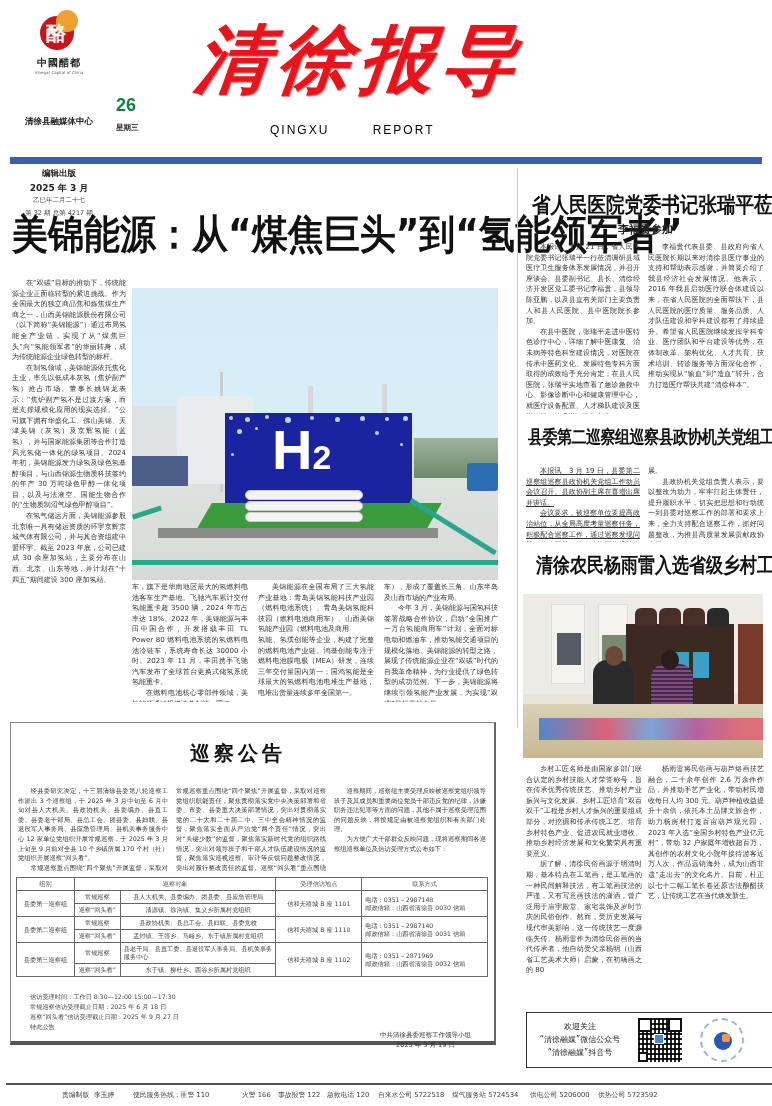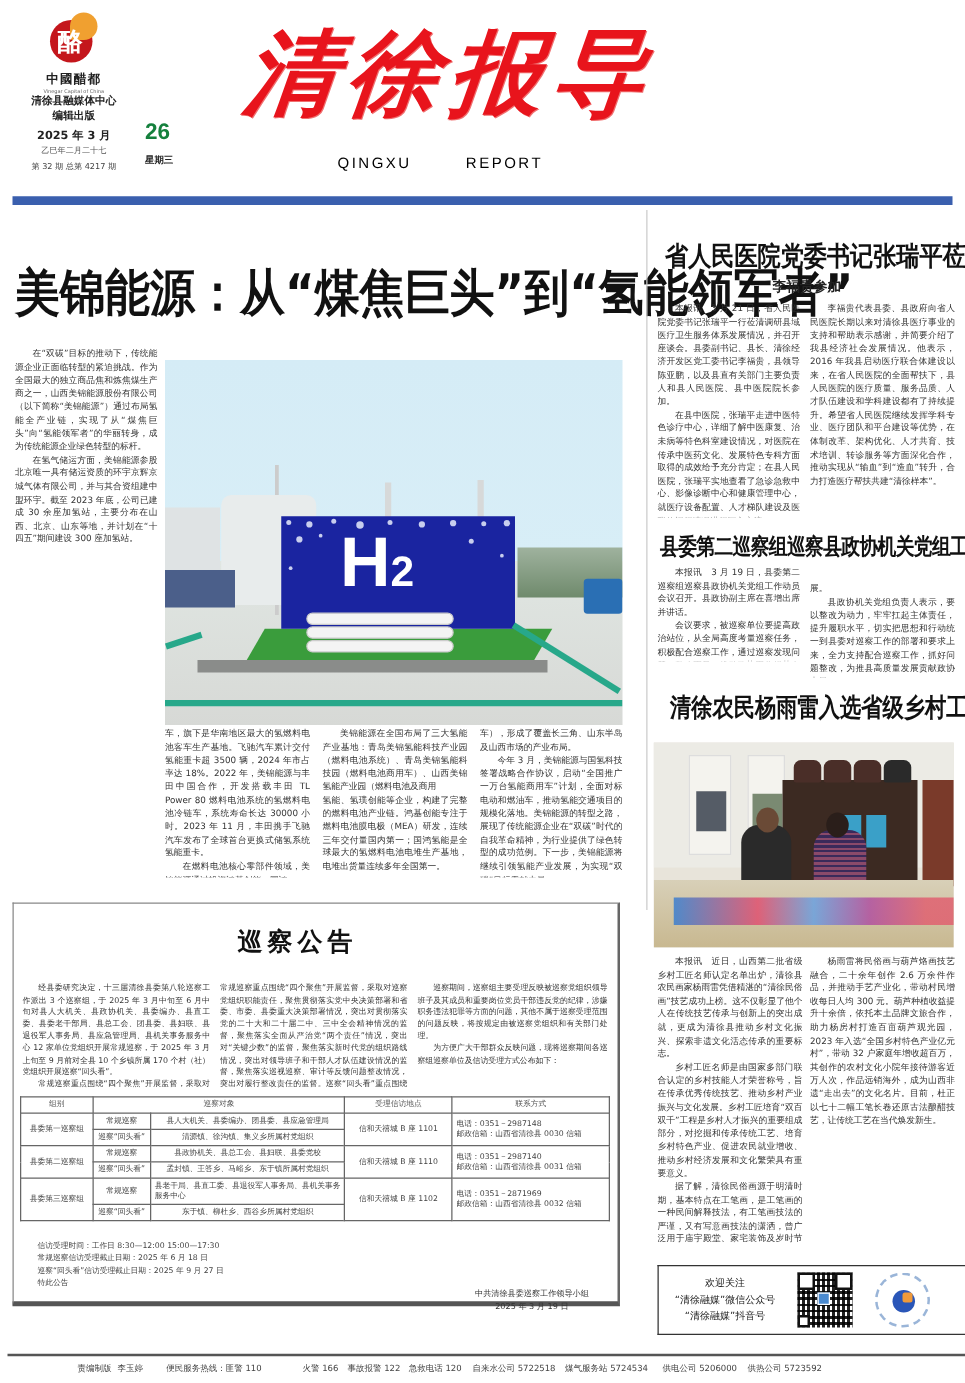--- a/index.html
+++ b/index.html
@@ -7,21 +7,21 @@
   body { font-family: "DejaVu Sans", "Liberation Sans", sans-serif; color: #222; position: relative; }
 
   .masthead { position: absolute; left: 0; top: 0; width: 772px; height: 160px; }
   .logo-block { position: absolute; left: 14px; top: 10px; width: 90px; text-align: center; }
   .logo-seal { width: 42px; height: 42px; margin: 0 auto; position: relative; }
   .logo-seal .red { position: absolute; left: 2px; top: 6px; width: 34px; height: 34px; border-radius: 50%; background: #c4161c; }
   .logo-seal .orange { position: absolute; left: 18px; top: 0px; width: 22px; height: 22px; border-radius: 50% 50% 50% 10%; background: #f0a030; }
   .logo-seal .char { position: absolute; left: 8px; top: 10px; color: #fff; font-size: 20px; font-weight: bold; font-family: "DejaVu Serif", serif; }
   .logo-name { font-size: 10px; font-weight: bold; margin-top: 4px; letter-spacing: 1px; font-family: "DejaVu Serif", serif; }
   .logo-sub { font-size: 4px; color: #666; }
-  .pub-line { font-size: 8.5px; font-weight: bold; line-height: 12px; }
+  .pub-line { font-size: 8.5px; font-weight: bold; line-height: 12px; margin-top: 40px; }
   .date-main { font-size: 9px; font-weight: bold; margin-top: 3px; }
   .date-lunar { font-size: 6.5px; color: #555; margin-top: 1px; }
   .issue { font-size: 6.5px; color: #444; margin-top: 4px; }
   .day-num { position: absolute; left: 116px; top: 95px; font-size: 18px; font-weight: bold; color: #15803d; font-family: "Liberation Sans", sans-serif; }
   .weekday { position: absolute; left: 116px; top: 123px; font-size: 7.5px; font-weight: bold; }
 
   .title-main { position: absolute; left: 196px; top: 14px; font-size: 74px; color: #e8141c; font-family: "DejaVu Serif", serif; font-weight: bold; font-style: italic; letter-spacing: 8px; line-height: 90px; transform: skewX(-6deg); text-shadow: 1px 1px 0 #f07070; }
   .title-en { position: absolute; left: 270px; top: 123px; font-size: 12px; color: #000000; letter-spacing: 2px; font-family: "Liberation Sans", sans-serif; }
   .title-en span { margin-right: 38px; }
 
@@ -135,20 +135,21 @@
     <span>REPORT</span>
   </div>
 
 </header>
 <div class="blue-rule"></div>
 
 <h1 class="headline-main">美锦能源：从“煤焦巨头”到“氢能领军者”</h1>
 
 <div class="col-text" style="left:12px; top:278px; width:114px; height:440px;">
   <p>在“双碳”目标的推动下，传统能源企业正面临转型的紧迫挑战。作为全国最大的独立商品焦和炼焦煤生产商之一，山西美锦能源股份有限公司（以下简称“美锦能源”）通过布局氢能全产业链，实现了从“煤焦巨头”向“氢能领军者”的华丽转身，成为传统能源企业绿色转型的标杆。</p>
+  <p>在制氢领域，美锦能源依托焦化主业，率先以低成本灰氢（焦炉副产氢）抢占市场。董事长姚锦龙表示：“焦炉副产氢不是过渡方案，而是支撑规模化应用的现实选择。”公司旗下拥有华盛化工、佛山美锦、天津美锦（灰氢）及京辉氢能（蓝氢），并与国家能源集团等合作打造风光氢储一体化的绿氢项目。2024 年初，美锦能源发力绿氢及绿色氢基醇项目，与山西锦源生物质科技签约的年产 30 万吨绿色甲醇一体化项目，以及与法液空、国能生物合作的“生物质制沼气绿色甲醇项目”。</p>
   <p>在氢气储运方面，美锦能源参股北京唯一具有储运资质的环宇京辉京城气体有限公司，并与其合资组建中盟环宇。截至 2023 年底，公司已建成 30 余座加氢站，主要分布在山西、北京、山东等地，并计划在“十四五”期间建设 300 座加氢站。</p>
 
 </div>
 
 <div class="photo-h2">
   <div class="chimney" style="left:176px; top:98px; height:40px;"></div>
   <div class="chimney" style="left:250px; top:96px; height:40px;"></div>
   <div class="chimney" style="left:88px; top:84px; width:3px; height:120px; background:#ccc;"></div>
   <div class="tank2"></div>
   <div class="tank1"></div>
@@ -206,21 +207,21 @@
   <p>本报讯　3 月 21 日，省人民医院党委书记张瑞平一行莅清调研县域医疗卫生服务体系发展情况，并召开座谈会。县委副书记、县长、清徐经济开发区党工委书记李福贵，县领导陈亚鹏，以及县直有关部门主要负责人和县人民医院、县中医院院长参加。</p>
   <p>在县中医院，张瑞平走进中医特色诊疗中心，详细了解中医康复、治未病等特色科室建设情况，对医院在传承中医药文化、发展特色专科方面取得的成效给予充分肯定；在县人民医院，张瑞平实地查看了急诊急救中心、影像诊断中心和健康管理中心，就医疗设备配置、人才梯队建设及医联体运行情况进行深入交流。</p>
 
 </div>
 <div class="col-text" style="left:648px; top:242px; width:116px; height:172px;">
   <p>李福贵代表县委、县政府向省人民医院长期以来对清徐县医疗事业的支持和帮助表示感谢，并简要介绍了我县经济社会发展情况。他表示，2016 年我县启动医疗联合体建设以来，在省人民医院的全面帮扶下，县人民医院的医疗质量、服务品质、人才队伍建设和学科建设都有了持续提升。希望省人民医院继续发挥学科专业、医疗团队和平台建设等优势，在体制改革、架构优化、人才共育、技术培训、转诊服务等方面深化合作，推动实现从“输血”到“造血”转升，合力打造医疗帮扶共建“清徐样本”。</p>
 
 </div>
 
 <h2 class="hd-right2">县委第二巡察组巡察县政协机关党组工作动员会议召开</h2>
-<div class="col-text" style="left:526px; top:453px; width:114px; height:76px;">
+<div class="col-text" style="left:526px; top:466px; width:114px; height:76px;text-decoration:underline;">
   <p>本报讯　3 月 19 日，县委第二巡察组巡察县政协机关党组工作动员会议召开。县政协副主席在喜增出席并讲话。</p>
   <p>会议要求，被巡察单位要提高政治站位，从全局高度考量巡察任务，积极配合巡察工作，通过巡察发现问题，整改不足，推动政协工作规范有序开</p>
 </div>
 <div class="col-text" style="left:648px; top:466px; width:116px; height:76px;">
   <p style="text-indent:0">展。</p>
   <p>县政协机关党组负责人表示，要以整改为动力，牢牢扛起主体责任，提升履职水平，切实把思想和行动统一到县委对巡察工作的部署和要求上来，全力支持配合巡察工作，抓好问题整改，为推县高质量发展贡献政协力量。</p>
 
 </div>
 
 <h2 class="hd-right3">清徐农民杨雨雷入选省级乡村工匠名师</h2>
@@ -241,21 +242,20 @@
   <div class="cab-panel" style="left:170px;"></div>
   <div class="shelf"></div>
   <div class="man"></div>
     <div class="man-head"></div>
   <div class="woman"></div>
     <div class="woman-head"></div>
   <div class="table"></div>
   <div class="painting"></div>
 </div>
 <div class="col-text" style="left:526px; top:764px; width:116px; height:234px;">
-  <p>本报讯　近日，山西第二批省级乡村工匠名师认定名单出炉，清徐县农民画家杨雨雷凭借精湛的“清徐民俗画”技艺成功上榜。这不仅彰显了他个人在传统技艺传承与创新上的突出成就，更成为清徐县推动乡村文化振兴、探索非遗文化活态传承的重要标志。</p>
   <p>乡村工匠名师是由国家多部门联合认定的乡村技能人才荣誉称号，旨在传承优秀传统技艺、推动乡村产业振兴与文化发展。乡村工匠培育“双百双千”工程是乡村人才振兴的重要组成部分，对挖掘和传承传统工艺、培育乡村特色产业、促进农民就业增收、推动乡村经济发展和文化繁荣具有重要意义。</p>
   <p>据了解，清徐民俗画源于明清时期，基本特点在工笔画，是工笔画的一种民间解释技法，有工笔画技法的严谨，又有写意画技法的潇洒，曾广泛用于庙宇殿堂、家宅装饰及岁时节庆的民俗创作。然而，受历史发展与现代审美影响，这一传统技艺一度濒临失传。杨雨雷作为清徐民俗画的当代传承者，他自幼受父亲杨明（山西省工艺美术大师）启蒙，在初稿画之的 80</p>
 </div>
 <div class="col-text" style="left:648px; top:764px; width:116px; height:234px;">
   <p>杨雨雷将民俗画与葫芦烙画技艺融合，二十余年创作 2.6 万余件作品，并推动手艺产业化，带动村民增收每日人均 300 元。葫芦种植收益提升十余倍，依托本土品牌文旅合作，助力杨房村打造百亩葫芦观光园，2023 年入选“全国乡村特色产业亿元村”，带动 32 户家庭年增收超百万，其创作的农村文化小院年接待游客近万人次，作品远销海外，成为山西非遗“走出去”的文化名片。目前，杜正以七十二幅工笔长卷还原古法酿醋技艺，让传统工艺在当代焕发新生。</p>
 
 </div>
 
 <div class="inspection-box"></div>
 <h2 class="inspection-title">巡察公告</h2>

